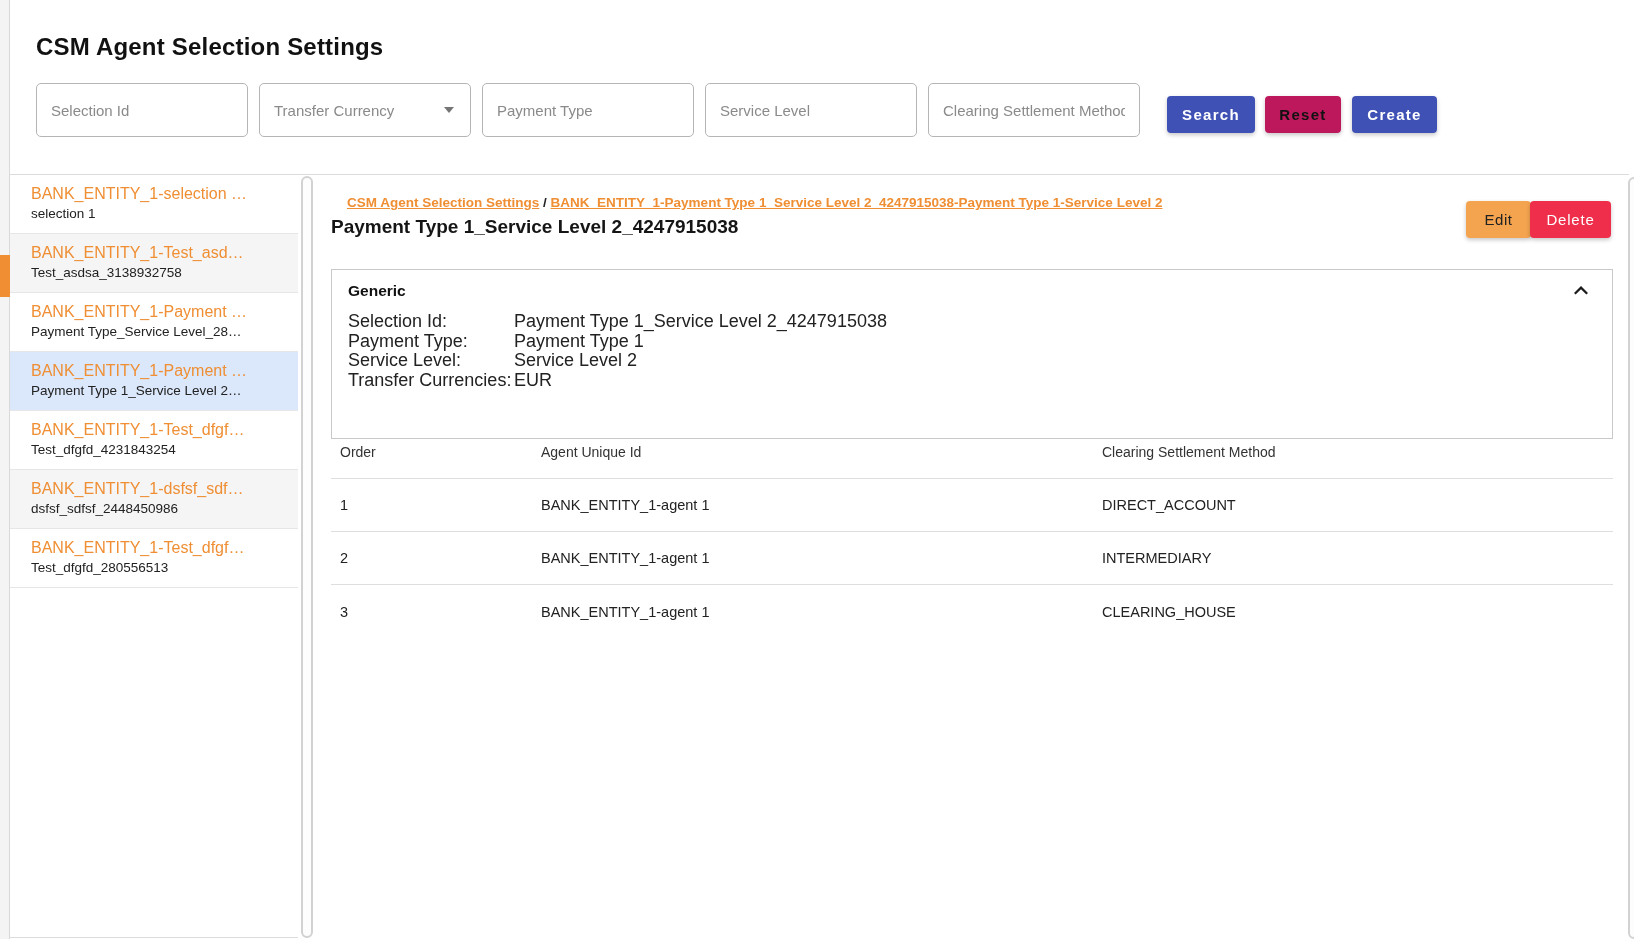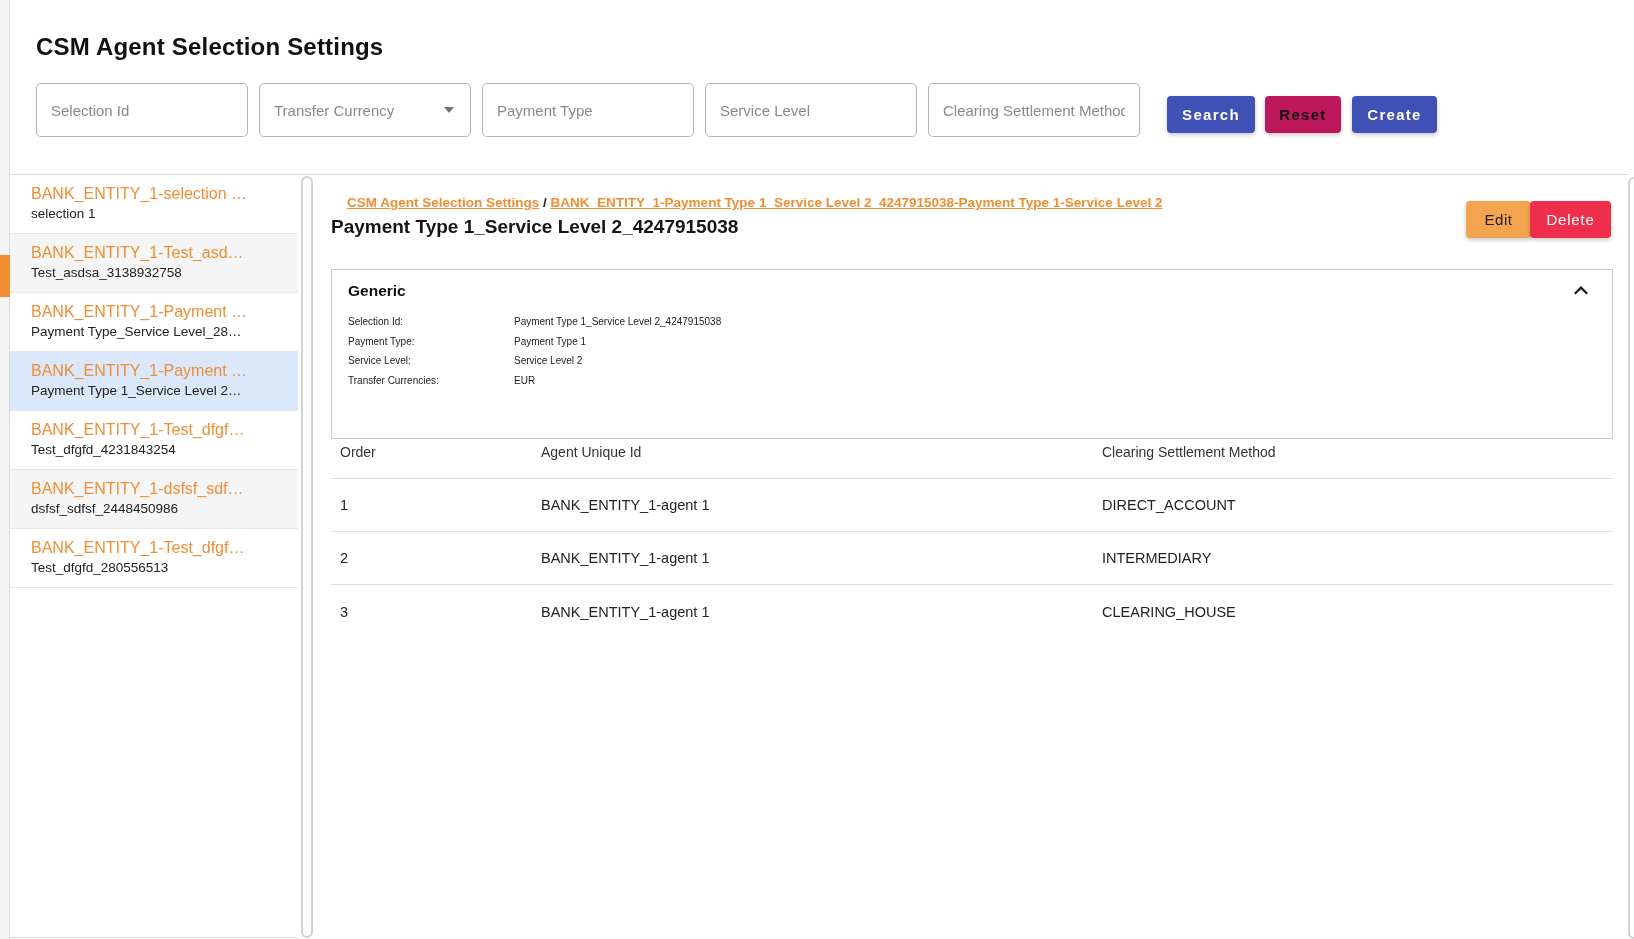--- a/index.html
+++ b/index.html
@@ -52,21 +52,21 @@
   #breadcrumb a { color:#ef8e33; text-decoration:underline; cursor:pointer; }
   #detail-title { left:331px; top:216px; font-size:19px; font-weight:bold; color:#151515; }
 
   #btn-edit { left:1450px; top:201px; width:65px; background:#f4a44f; color:#212121; letter-spacing:.6px; font-weight:normal; font-size:15px;margin-left:16px; }
   #btn-delete { left:1530px; top:201px; width:81px; background:#ee2e4a; color:#fff; letter-spacing:.8px; font-weight:normal; font-size:15px; }
 
   #generic-panel { left:331px; top:269px; width:1282px; height:170px; border:1px solid #c9c9c9; background:#fff; }
   #generic-heading { position:absolute; left:16px; top:12px; font-size:15.5px; font-weight:bold; color:#111; }
   #generic-collapse { position:absolute; right:22px; top:12px; width:18px; height:18px; cursor:pointer; }
   .gfields { position:absolute; left:16px; top:42px; }
-  .grow { line-height:19.5px; font-size:10px; }
+  .grow { line-height:19.5px; font-size:18px; }
   .grow .lbl { display:inline-block; width:166px; color:#222; }
   .grow .val { color:#222; }
 
   
   #agent-table { left:331px; top:426px; width:1282px; }
   .trow { display:grid; grid-template-columns:185px 545px 1fr; align-items:center; height:53px;gap:16px; }
   .trow > div { padding-left:9px; font-size:14.5px; color:#222; }
   .trow.head { border-bottom:1px solid #dedede; }
   .trow.head > div { font-size:14px; color:#333; }
   .trow.body { border-bottom:1px solid #dedede; }

